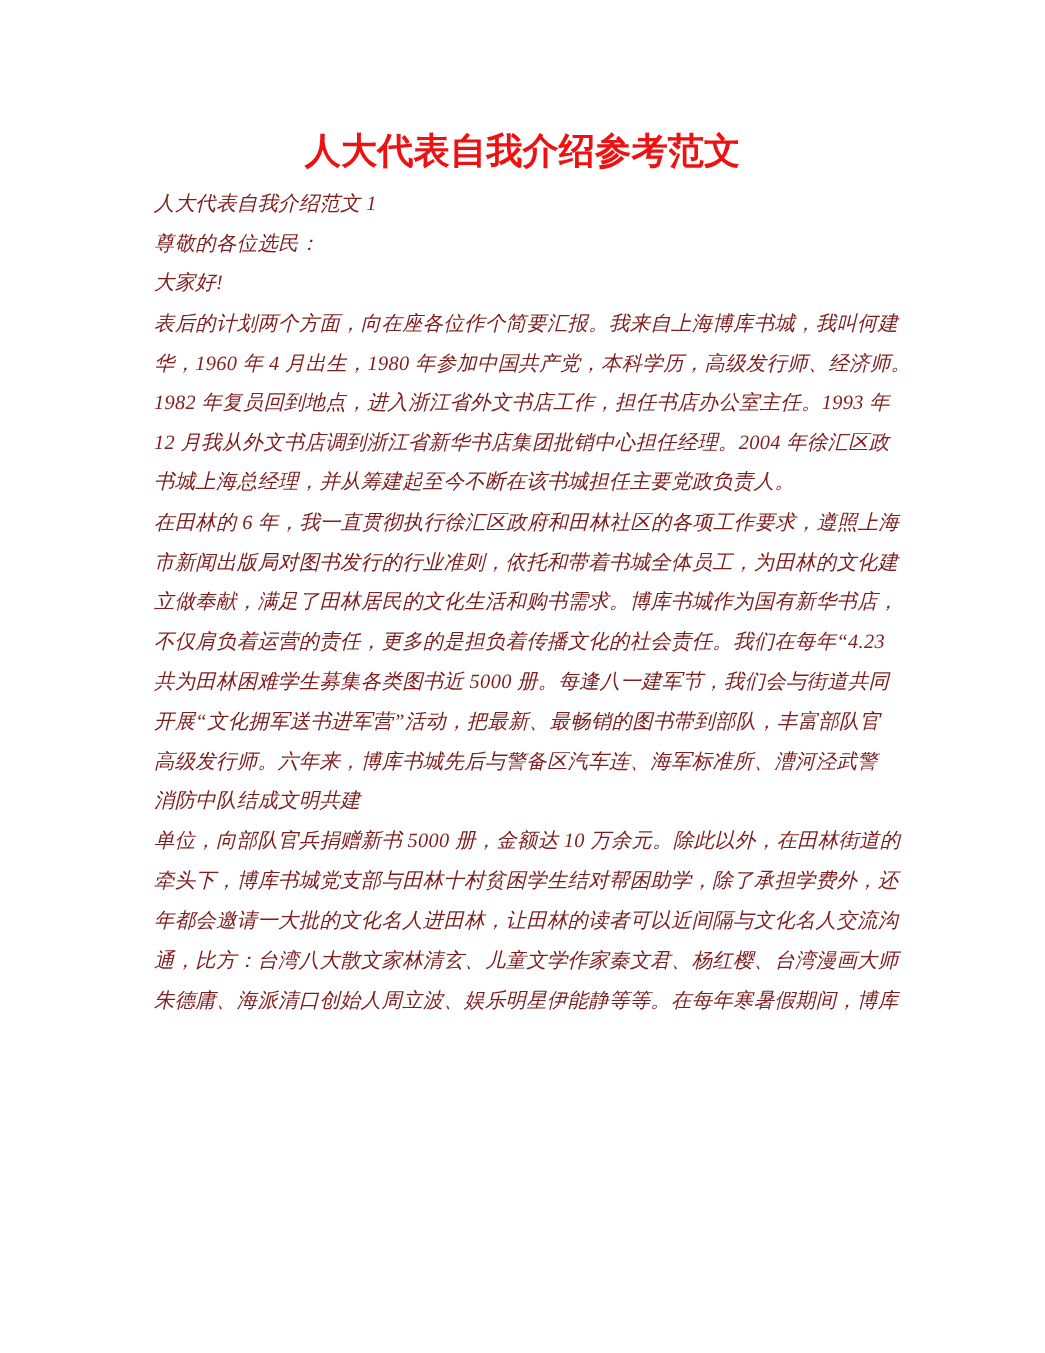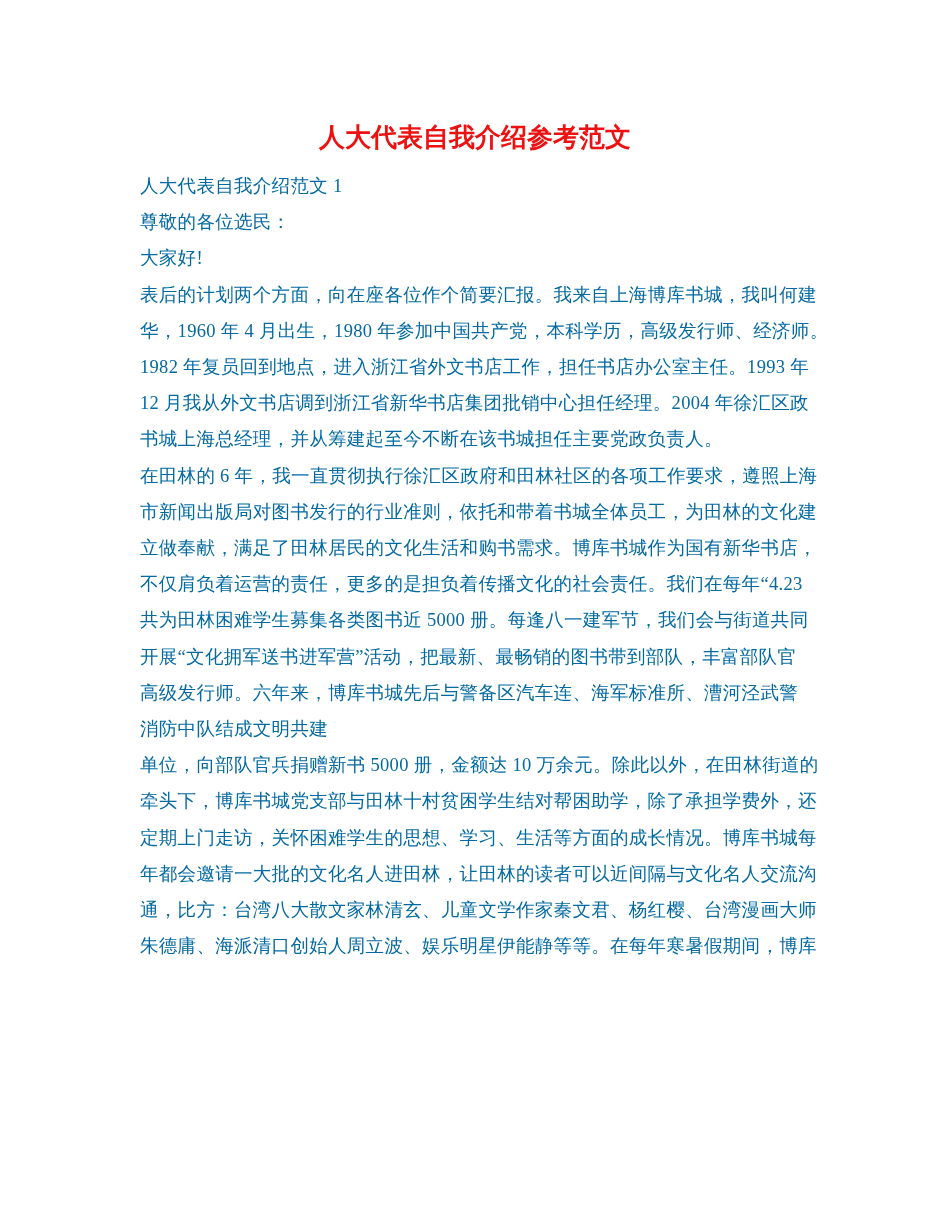--- a/index.html
+++ b/index.html
@@ -15,37 +15,38 @@
     overflow: hidden;
     box-sizing: border-box;
     padding-top: 116px;
   }
   .doc-title {
     margin: 0;
     width: 950px;
     text-align: center;
     font-family: "Liberation Sans", "DejaVu Sans", sans-serif;
     font-weight: bold;
-    font-size: 26px;
+    font-size: 33px;
     line-height: 42px;
     color: #ee1111;
     letter-spacing: 0px;
   }
   .doc-body {
     margin-top: 10px;
     padding-left: 140px;
     padding-right: 110px;
   }
   .line {
     font-family: "Liberation Serif", "DejaVu Serif", serif;
     font-size: 18.5px;
     line-height: 36.2px;
-    color: #0369a1;
+    color: #7f1d1d;
     white-space: nowrap;
     letter-spacing: 0.3px;
+    font-style: italic;
   }
 </style>
 </head>
 <body style="background: rgb(255, 255, 255);">
 
 <div class="page">
   <h1 class="doc-title" style="color: rgb(238, 17, 17);">人大代表自我介绍参考范文</h1>
   <div class="doc-body">
       <div class="line">人大代表自我介绍范文 1</div>
       <div class="line">尊敬的各位选民：</div>
@@ -58,18 +59,17 @@
       <div class="line">在田林的 6 年，我一直贯彻执行徐汇区政府和田林社区的各项工作要求，遵照上海</div>
       <div class="line">市新闻出版局对图书发行的行业准则，依托和带着书城全体员工，为田林的文化建</div>
       <div class="line">立做奉献，满足了田林居民的文化生活和购书需求。博库书城作为国有新华书店，</div>
       <div class="line">不仅肩负着运营的责任，更多的是担负着传播文化的社会责任。我们在每年“4.23</div>
       <div class="line">共为田林困难学生募集各类图书近 5000 册。每逢八一建军节，我们会与街道共同</div>
       <div class="line">开展“文化拥军送书进军营”活动，把最新、最畅销的图书带到部队，丰富部队官</div>
       <div class="line">高级发行师。六年来，博库书城先后与警备区汽车连、海军标准所、漕河泾武警</div>
       <div class="line">消防中队结成文明共建</div>
       <div class="line">单位，向部队官兵捐赠新书 5000 册，金额达 10 万余元。除此以外，在田林街道的</div>
       <div class="line">牵头下，博库书城党支部与田林十村贫困学生结对帮困助学，除了承担学费外，还</div>
-      <div class="line">定期上门走访，关怀困难学生的思想、学习、生活等方面的成长情况。博库书城每</div>
       <div class="line">年都会邀请一大批的文化名人进田林，让田林的读者可以近间隔与文化名人交流沟</div>
       <div class="line">通，比方：台湾八大散文家林清玄、儿童文学作家秦文君、杨红樱、台湾漫画大师</div>
       <div class="line">朱德庸、海派清口创始人周立波、娱乐明星伊能静等等。在每年寒暑假期间，博库</div>
     </div>
 </div>
 
 </body></html>

